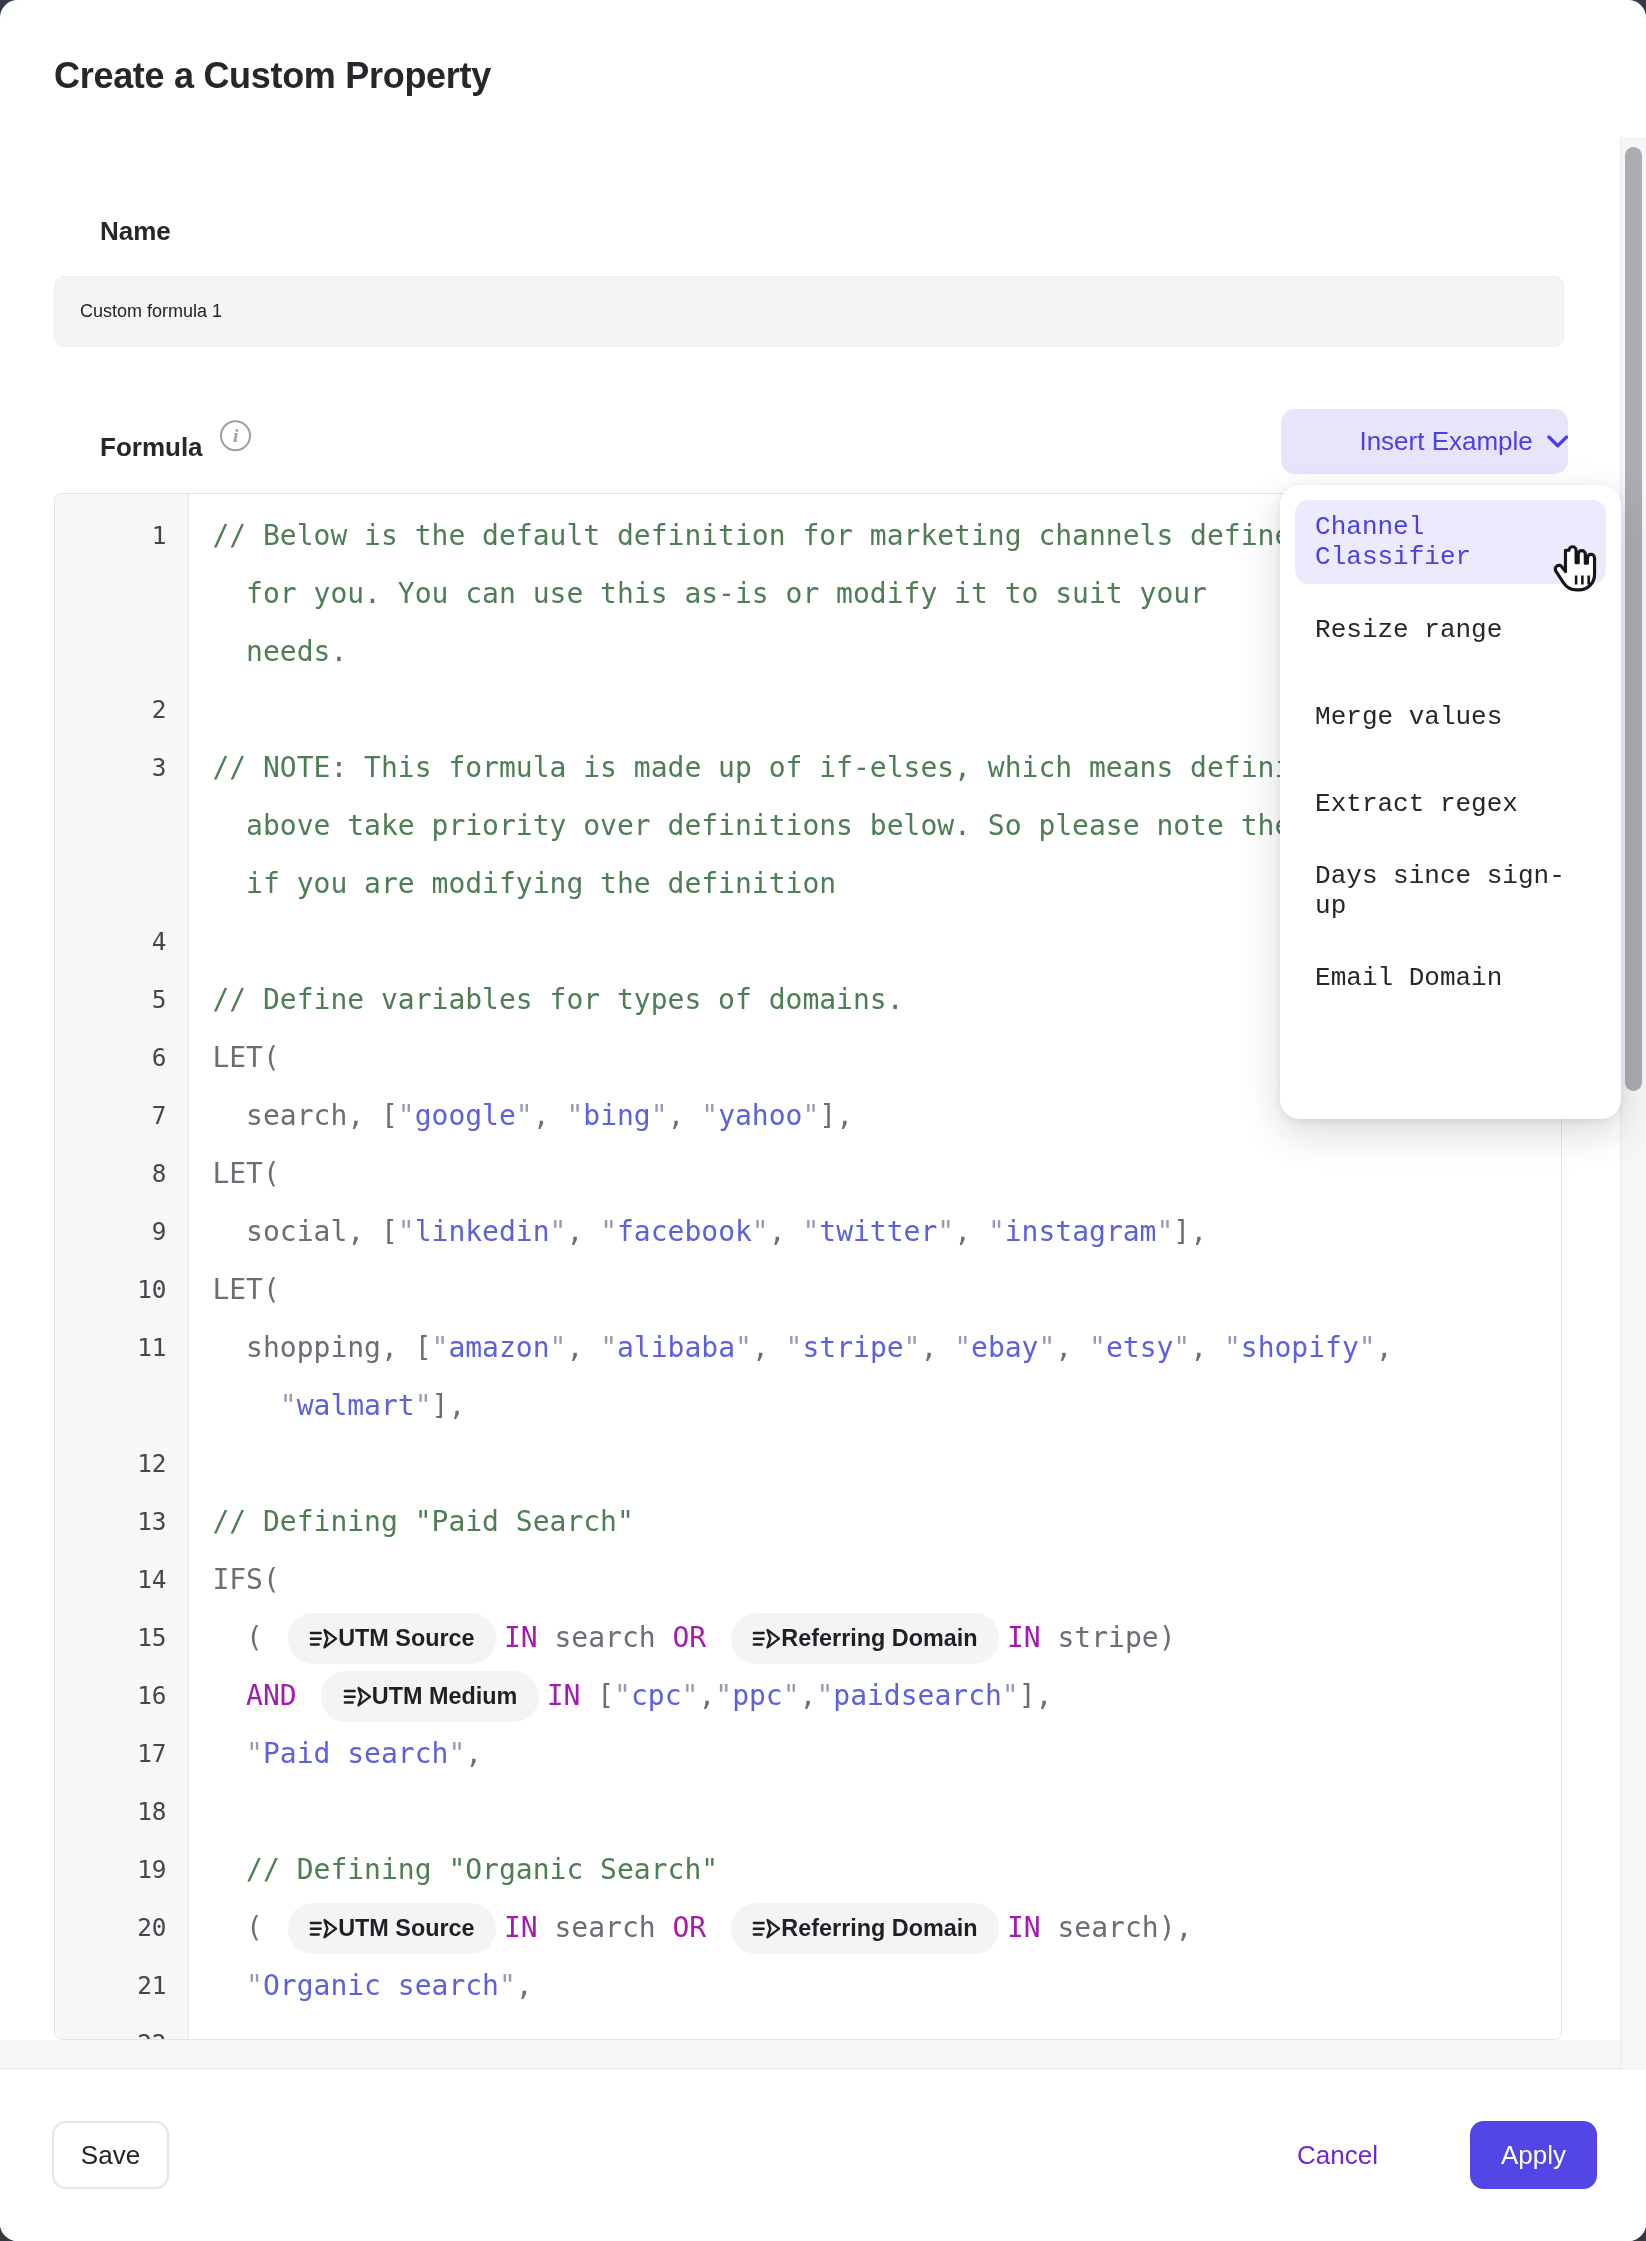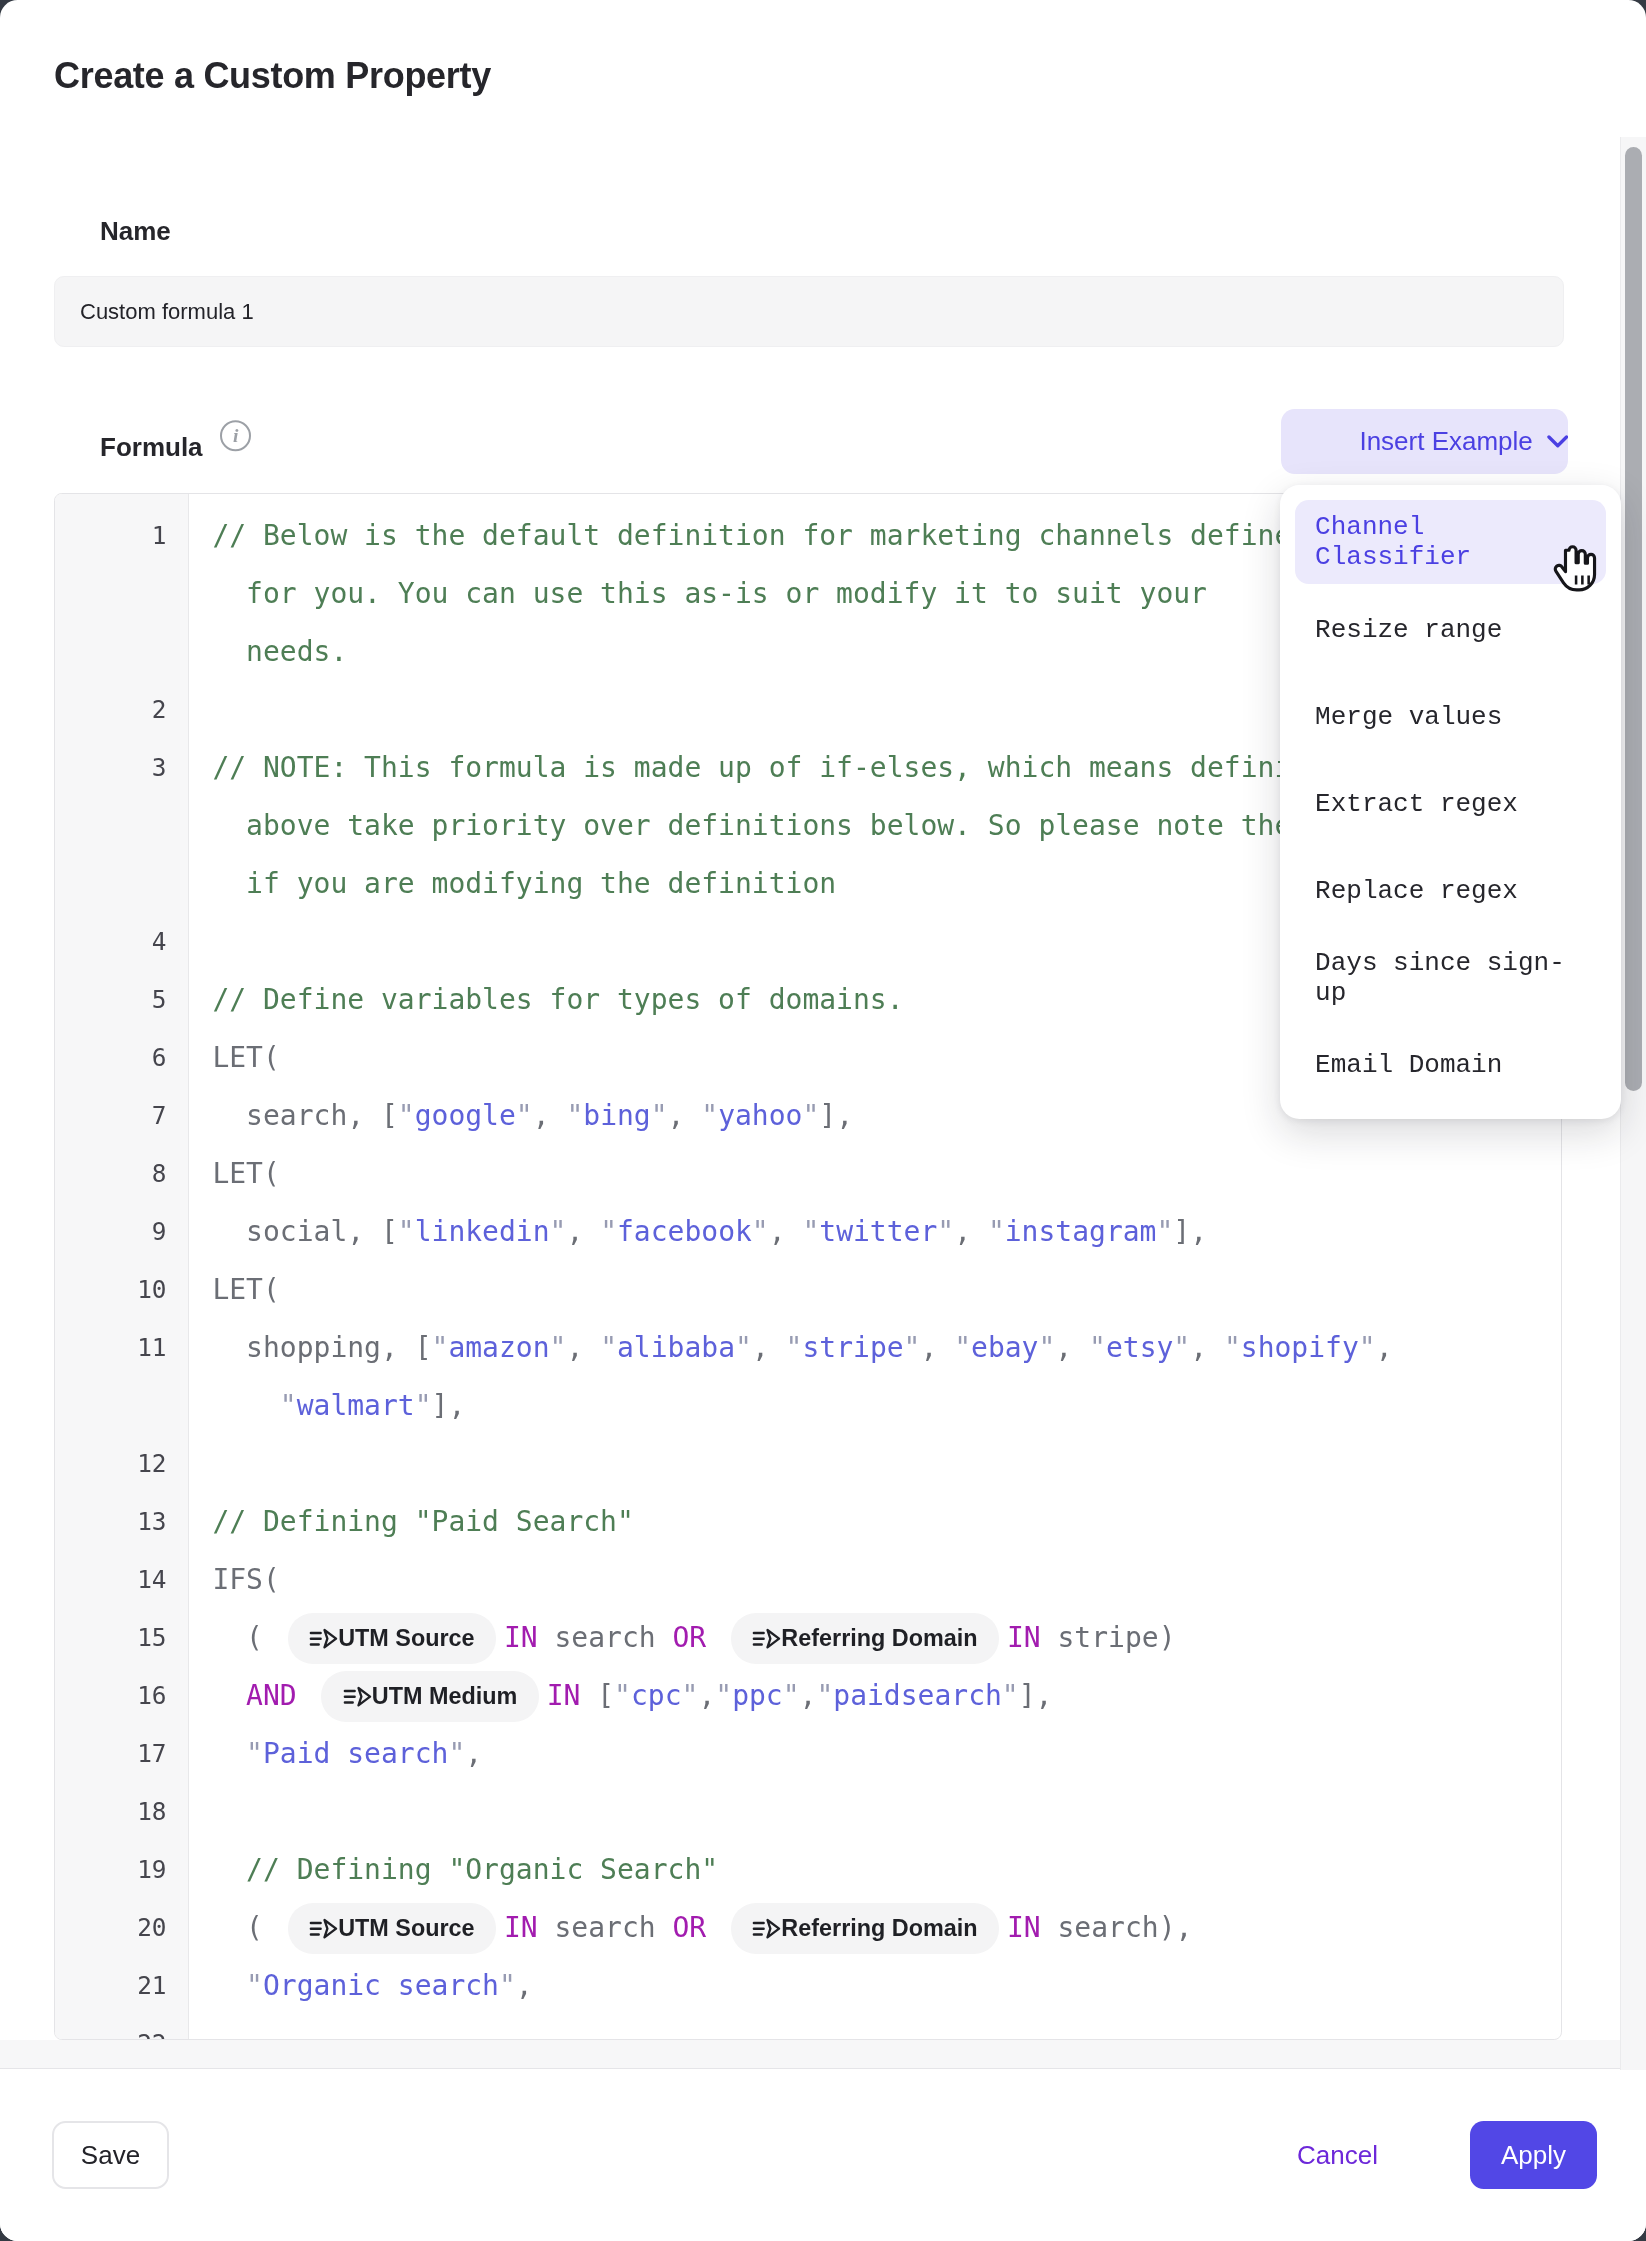--- a/index.html
+++ b/index.html
@@ -8,21 +8,21 @@
     --ink:#26262B; --border:#E4E4E7;
   }
   *{margin:0;padding:0;box-sizing:border-box;}
   html,body{width:1646px;height:2241px;}
   body{background:#343A43;font-family:"Liberation Sans",sans-serif;position:relative;overflow:hidden;}
   .modal{position:absolute;inset:0;background:#fff;border-radius:17.6px;overflow:hidden;padding-left:36px;}
 
   .title{position:absolute;left:54px;top:55px;font-size:36px;font-weight:700;color:var(--ink);letter-spacing:-0.3px;}
   .field-label{position:absolute;left:54px;font-size:26px;font-weight:700;color:var(--ink);margin-left:46px;}
   .name-input{position:absolute;left:54px;top:276px;width:1510px;height:71px;background:#F5F5F6;border:1px solid #EFEFF1;
-    border-radius:9.8px;padding:0 25px;font-size:22px;color:#232329;font-family:"Liberation Sans",sans-serif;outline:none;}
+    border-radius:9.8px;padding:0 25px;font-size:18px;color:#232329;font-family:"Liberation Sans",sans-serif;outline:none;}
 
   .formula-row{position:absolute;left:54px;top:432px;display:flex;align-items:flex-start;}
   .formula-row .field-label{position:static;}
   .info-icon{display:inline-flex;align-items:center;justify-content:center;width:31px;height:31px;border:2px solid #9CA0A6;
     border-radius:50%;color:#9CA0A6;font-size:19.5px;font-family:"Liberation Serif",serif;font-style:italic;font-weight:700;
     margin-left:17.6px;transform:translateY(-11.7px);}
 
   .insert-btn{position:absolute;left:1281px;top:409px;width:287px;height:65px;background:var(--accent-bg);border:none;
     border-radius:13.7px;color:var(--accent);font-size:26px;font-weight:500;font-family:"Liberation Sans",sans-serif;
     display:flex;align-items:center;justify-content:flex-end;gap:13.7px;cursor:pointer;}
@@ -159,21 +159,20 @@
         <div class="crow"><span class="tok-p">  </span><span class="tok-q">"</span><span class="tok-s">Organic search</span><span class="tok-q">"</span><span class="tok-p">,</span></div>
         <div class="crow"></div>
       </div>
   </div>
 
   <div class="menu" id="menu">
       <div class="menu-item active">Channel Classifier</div>
       <div class="menu-item">Resize range</div>
       <div class="menu-item">Merge values</div>
       <div class="menu-item">Extract regex</div>
-      <div class="menu-item">Replace regex</div>
       <div class="menu-item">Days since sign-up</div>
       <div class="menu-item">Email Domain</div>
     </div>
 
   <svg class="cursor" width="53" height="57" viewBox="0 0 27 29">
     <path d="M10.2 4.2c0-1 .8-1.8 1.8-1.8s1.8.8 1.8 1.8v6.3h1.1V6.2c0-1 .8-1.8 1.8-1.8s1.8.8 1.8 1.8v4.6h1.1V8.1c0-1 .8-1.8 1.8-1.8s1.8.8 1.8 1.8v8.4c0 4.4-3.5 7.9-7.9 7.9h-1.2c-2.7 0-5.2-1.4-6.7-3.6l-3.9-6c-.6-.9-.3-2 .5-2.6.9-.6 2-.4 2.6.5l1.8 2.4V4.2z" fill="#ffffff" stroke="#16161a" stroke-width="1.6" stroke-linejoin="round"></path>
     <path d="M13.8 17v4.6 M17 17v4.6 M20.2 17v4.6" stroke="#16161a" stroke-width="1.3" fill="none"></path>
   </svg>
 
   <div class="band"></div>

